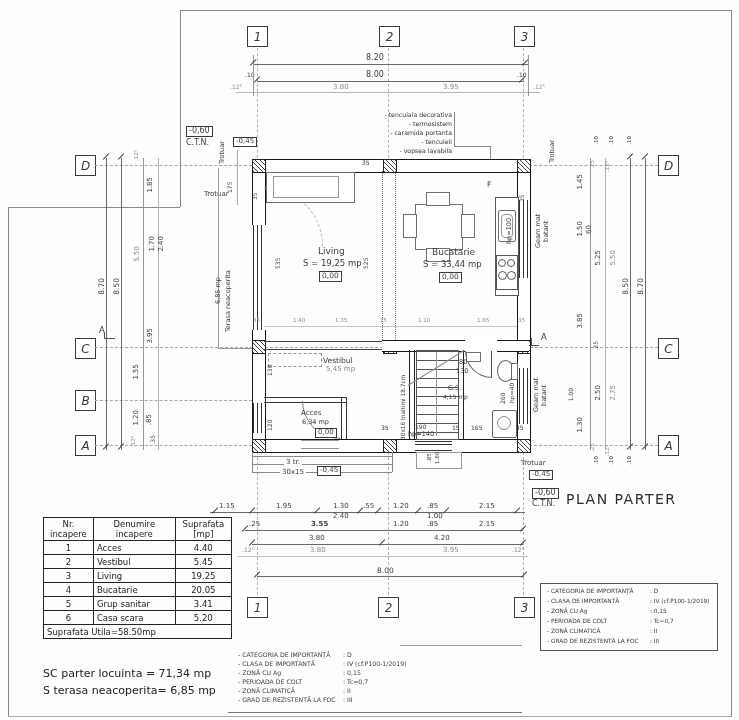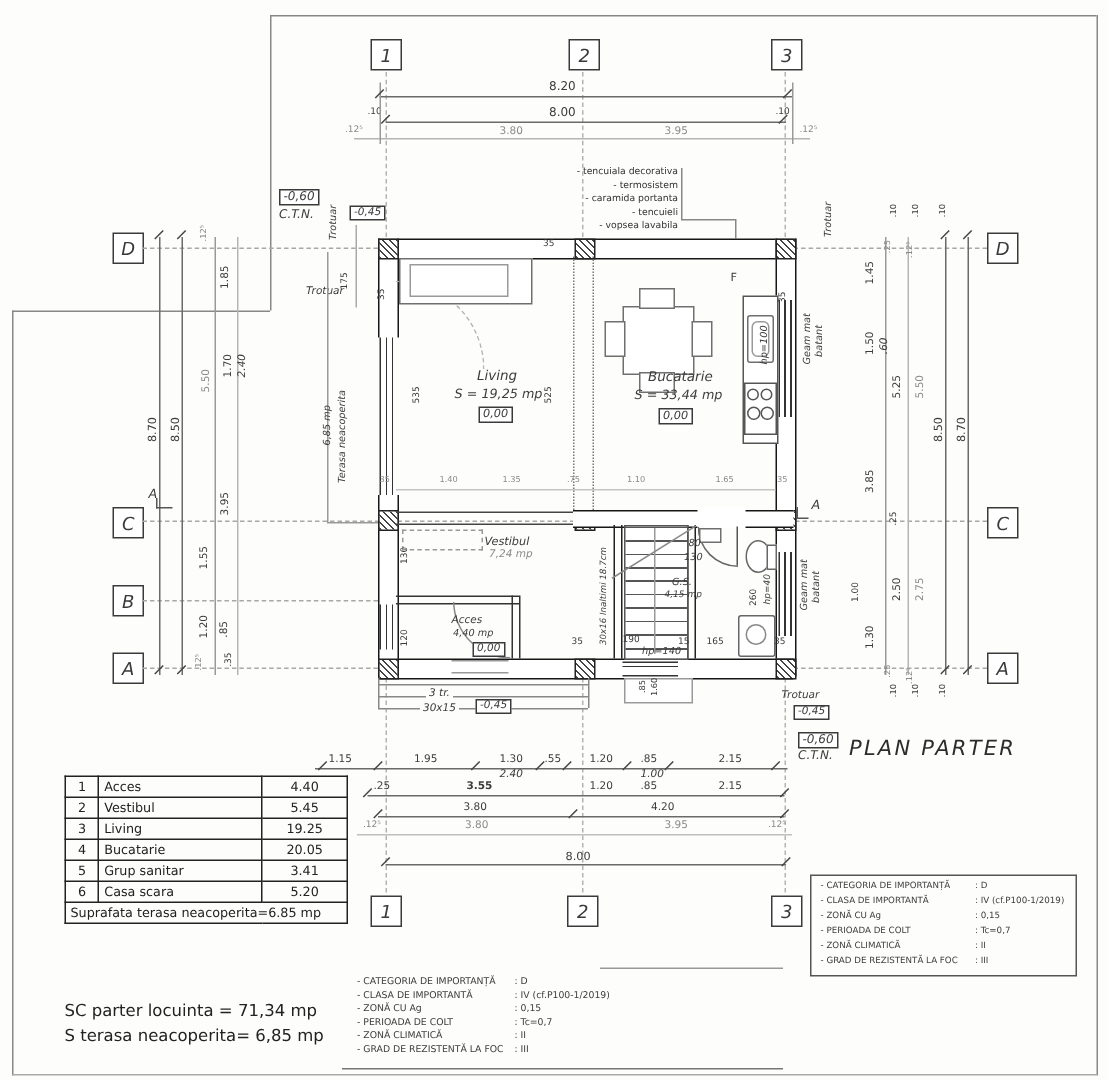--- a/index.html
+++ b/index.html
@@ -1,20 +1,20 @@
 <!DOCTYPE html>
 <html><head>
 <meta charset="utf-8">
 <style>
   html,body{margin:0;padding:0;background:#fff;}
   .sheet{position:relative;width:739px;height:720px;background:#fdfdfb;overflow:hidden;
          font-family:"DejaVu Sans",sans-serif;color:#3a3a3a;}
   .lbl{position:absolute;white-space:nowrap;line-height:1;font-size:7px;color:#3c3c3c;}
   .vt{writing-mode:vertical-rl;transform:rotate(180deg);}
-  .it{font-style:italic;text-align:center;}
+  .it{}
   .fa{color:#8a8a8a;}
   .bx{border:1px solid #3a3a3a;background:#fff;padding:0 2px 1px 2px;}
   .hl{position:absolute;height:1px;background:#6a6a6a;}
   .vl{position:absolute;width:1px;background:#6a6a6a;}
   .dv{position:absolute;width:0;border-left:1px dashed #b3b3b3;}
   .dh{position:absolute;height:0;border-top:1px dashed #a8a8a8;}
   .axb{position:absolute;width:19px;height:19px;border:1.3px solid #3a3a3a;background:#fff;
        display:flex;align-items:center;justify-content:center;font-style:italic;font-size:12px;}
   .wh{position:absolute;background:#fff;border-top:1.3px solid #161616;border-bottom:1.3px solid #161616;}
   .wv{position:absolute;background:#fff;border-left:1.3px solid #161616;border-right:1.3px solid #161616;}
@@ -221,31 +221,31 @@
   <div class="fu" style="left:492px;top:410px;width:23px;height:26px;border-radius:2px;border-color:#666;"></div>
   <i class="dot" style="left:497px;top:416px;width:12px;height:12px;border-color:#888;"></i>
 
   <span class="lbl it" style="left:318px;top:247px;font-size:9px;">Living</span>
   <span class="lbl it" style="left:303px;top:259px;font-size:8.5px;">S = 19,25 mp</span>
   <span class="lbl bx it" style="left:319px;top:271px;font-size:7.5px;">0,00</span>
   <span class="lbl it" style="left:432px;top:248px;font-size:9px;">Bucatarie</span>
   <span class="lbl it" style="left:423px;top:260px;font-size:8.5px;">S = 33,44 mp</span>
   <span class="lbl bx it" style="left:439px;top:272px;font-size:7.5px;">0,00</span>
   <span class="lbl it" style="left:323px;top:357px;font-size:7.5px;">Vestibul</span>
-  <span class="lbl it fa" style="left:326px;top:366px;">7,24 mp</span>
+  <span class="lbl it fa" style="left:326px;top:366px;">5,45 mp</span>
   <span class="lbl it" style="left:301px;top:410px;">Acces</span>
-  <span class="lbl it" style="left:302px;top:419px;font-size:6.5px;">4,40 mp</span>
+  <span class="lbl it" style="left:302px;top:419px;font-size:6.5px;">6,34 mp</span>
   <span class="lbl bx it" style="left:315px;top:428px;">0,00</span>
   <span class="lbl it" style="left:448px;top:385px;font-size:6.5px;">G.S.</span>
   <span class="lbl it" style="left:443px;top:394px;font-size:6px;">4,15 mp</span>
 
   <span class="lbl it" style="left:459px;top:359px;font-size:6.5px;">80</span>
   <span class="lbl it" style="left:456px;top:368px;font-size:6.5px;">130</span>
   <span class="lbl vt it" style="left:506px;top:216px;height:28px;font-size:6.5px;">hp=100</span>
-  <span class="lbl it" style="left:428px;top:431px;font-size:6.5px;">hp=140</span>
+  <span class="lbl it" style="left:408px;top:431px;font-size:6.5px;">hp=140</span>
   <span class="lbl" style="left:415px;top:424px;font-size:6px;">190</span>
   <span class="lbl" style="left:452px;top:425px;font-size:6px;">15</span>
   <span class="lbl" style="left:471px;top:425px;font-size:6px;">165</span>
   <span class="lbl" style="left:516px;top:425px;font-size:6px;">35</span>
   <span class="lbl vt" style="left:500px;top:388px;height:16px;font-size:6px;">260</span>
   <span class="lbl vt it" style="left:509px;top:383px;height:20px;font-size:6px;">hp=40</span>
   <span class="lbl" style="left:487px;top:181px;font-size:7.5px;">F</span>
   <span class="lbl vt" style="left:275px;top:247px;height:22px;font-size:6px;">535</span>
   <span class="lbl vt" style="left:363px;top:247px;height:22px;font-size:6px;">525</span>
   <span class="lbl vt" style="left:252px;top:188px;height:12px;font-size:6px;">35</span>
@@ -380,20 +380,25 @@
   <div class="axb" style="left:514px;top:597px;">
       <span>3</span>
     </div>
 
   <span class="lbl bx it" style="left:532px;top:488px;font-size:8px;">-0,60</span>
   <span class="lbl it" style="left:532px;top:500px;font-size:8px;">C.T.N.</span>
   <span class="lbl it" style="left:566px;top:492px;font-size:14px;letter-spacing:1.5px;color:#2c2c2c;">PLAN PARTER</span>
 
   <table class="tbl">
     <tbody>
+        <tr>
+      <td class="ctr" style="width:45px;"><span>Nr.</span><br><span>incapere</span></td>
+      <td class="ctr" style="width:86px;"><span>Denumire</span><br><span>incapere</span></td>
+      <td class="ctr" style="width:52px;"><span>Suprafata</span><br><span>[mp]</span></td>
+    </tr>
     <tr>
           <td class="ctr">1</td>
           <td>Acces</td>
           <td class="ctr">4.40</td>
         </tr>
     <tr>
           <td class="ctr">2</td>
           <td>Vestibul</td>
           <td class="ctr">5.45</td>
         </tr>
@@ -411,21 +416,21 @@
           <td class="ctr">5</td>
           <td>Grup sanitar</td>
           <td class="ctr">3.41</td>
         </tr>
     <tr>
           <td class="ctr">6</td>
           <td>Casa  scara</td>
           <td class="ctr">5.20</td>
         </tr>
     <tr>
-          <td colspan="3">Suprafata terasa neacoperita=6.85 mp</td>
+          <td colspan="3">Suprafata Utila=58.50mp</td>
         </tr>
   </tbody>
     </table>
   <span class="lbl" style="left:43px;top:668px;font-size:11px;color:#222;">SC parter locuinta  = 71,34 mp</span>
   <span class="lbl" style="left:43px;top:685px;font-size:11px;color:#222;">S terasa neacoperita= 6,85 mp</span>
 
   <div class="hl" style="left:400px;top:645px;width:122px;background:#999;"></div>
   <div class="hl" style="left:228px;top:712px;width:294px;background:#777;"></div>
   <span class="lbl" style="left:238px;top:652px;font-size:6.2px;">- CATEGORIA DE IMPORTANȚĂ</span>
   <span class="lbl" style="left:343px;top:652px;font-size:6.2px;">: D</span>

